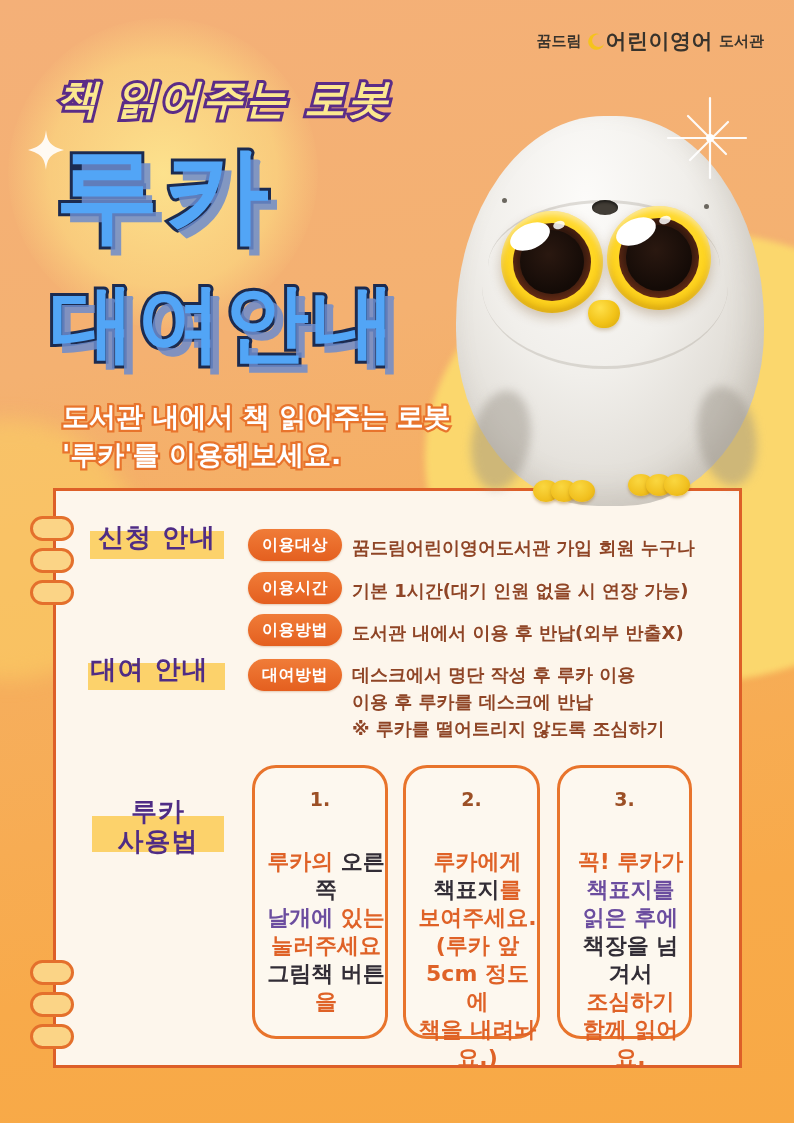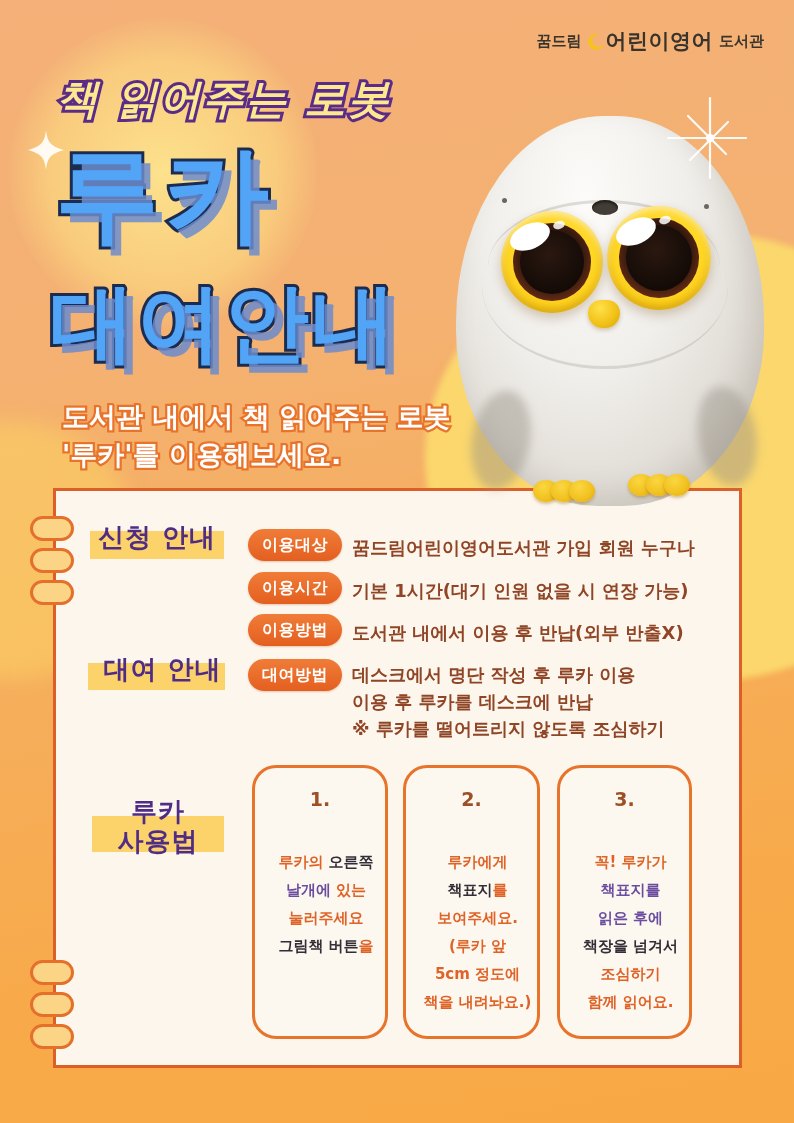--- a/index.html
+++ b/index.html
@@ -39,21 +39,21 @@
   
   .badge{position:absolute;left:248px;width:94px;height:32px;border-radius:16px;z-index:4;
     background:linear-gradient(180deg,#f07c38,#e45f1f);color:#fff;font-size:16px;font-weight:800;
     display:flex;align-items:center;justify-content:center;letter-spacing:.5px;box-shadow:0 1px 2px rgba(150,70,10,.25);}
   .info-text{position:absolute;left:352px;z-index:4;font-size:18px;font-weight:700;color:#8f4526;white-space:nowrap;}
   .info-lines{position:absolute;left:352px;z-index:4;font-size:18px;font-weight:700;color:#8f4526;line-height:27px;white-space:nowrap;}
   
   .step-card{position:absolute;top:765px;height:274px;background:#fdf8ef;border:3px solid #e8742c;
     border-radius:24px;z-index:3;box-sizing:border-box;}
   .step-num{position:absolute;top:20px;left:0;right:0;text-align:center;font-size:19px;font-weight:700;color:#9c5026;}
-  .step-lines{position:absolute;top:80px;left:12px;right:0;text-align:center;font-size:15px;font-weight:700;line-height:28px;}
+  .step-lines{position:absolute;top:80px;left:12px;right:0;text-align:center;font-size:22px;font-weight:700;line-height:28px;}
   .seg-o{color:#df6227;}
   .seg-p{color:#6b4d9f;}
   .seg-d{color:#322d36;font-weight:800;}
   
   .owl{position:absolute;left:448px;top:112px;width:330px;height:395px;z-index:6;}
   .owl *{position:absolute;}
   .owl-body{left:8px;top:4px;width:308px;height:390px;
     border-radius:48% 48% 46% 46% / 53% 53% 45% 45%;
     background:radial-gradient(ellipse at 42% 22%,#fcfbf9 0%,#f1efeb 40%,#ddd9d2 75%,#ccc7bc 100%);
     box-shadow:inset -10px -14px 28px rgba(120,110,95,.18);}
@@ -132,21 +132,21 @@
   <div class="badge" style="top:529px">이용대상</div>
   <div class="info-text" style="top:536px">꿈드림어린이영어도서관 가입 회원 누구나</div>
 
   <div class="badge" style="top:572px">이용시간</div>
   <div class="info-text" style="top:579px">기본 1시간(대기 인원 없을 시 연장 가능)</div>
 
   <div class="badge" style="top:614px">이용방법</div>
   <div class="info-text" style="top:621px">도서관 내에서 이용 후 반납(외부 반출X)</div>
 
   <div class="head-bar" style="left:88px;top:663px;width:137px;height:27px;"></div>
-  <div class="sec-head" style="left:88px;top:652px;width:123px;margin-left:13px;">대여 안내</div>
+  <div class="sec-head" style="left:88px;top:652px;width:123px;">대여 안내</div>
 
   <div class="badge" style="top:659px">대여방법</div>
   <div class="info-lines" style="top:661px">
     <div>데스크에서 명단 작성 후 루카 이용</div>
     <div>이용 후 루카를 데스크에 반납</div>
     <div>※ 루카를 떨어트리지 않도록 조심하기</div>
   </div>
 
   <div class="head-bar" style="left:92px;top:816px;width:132px;height:36px;"></div>
   <div class="sec-head" style="left:92px;top:796px;width:132px;line-height:30px;">

